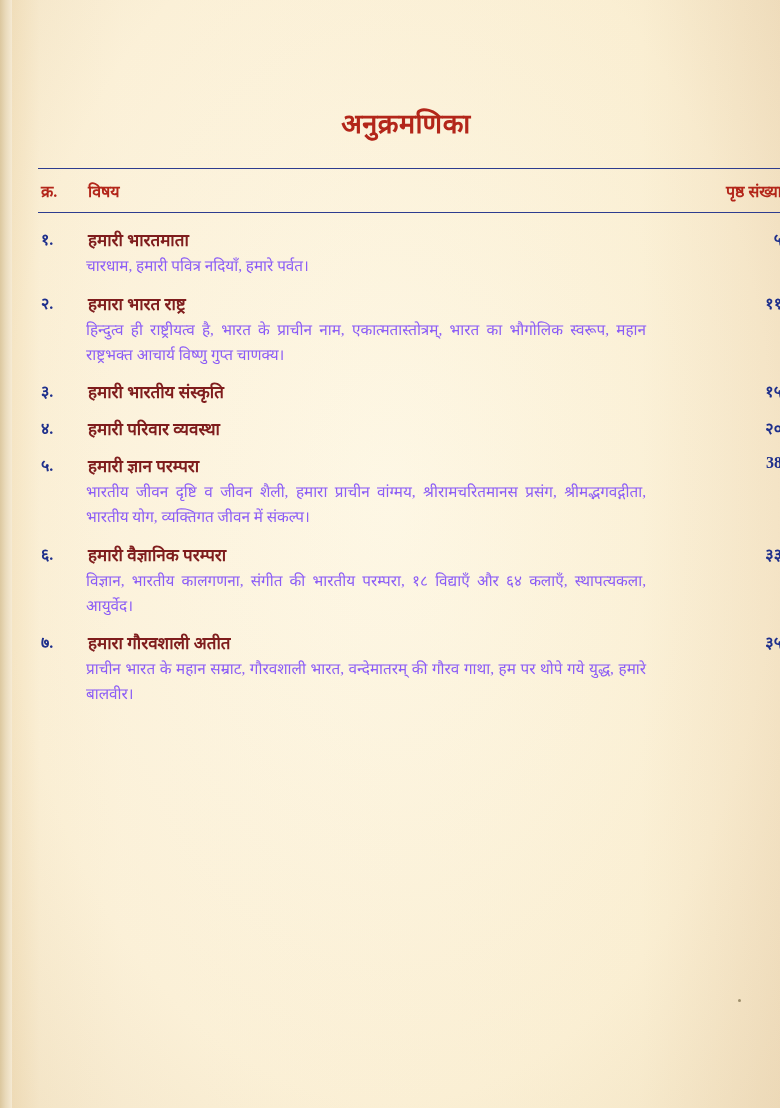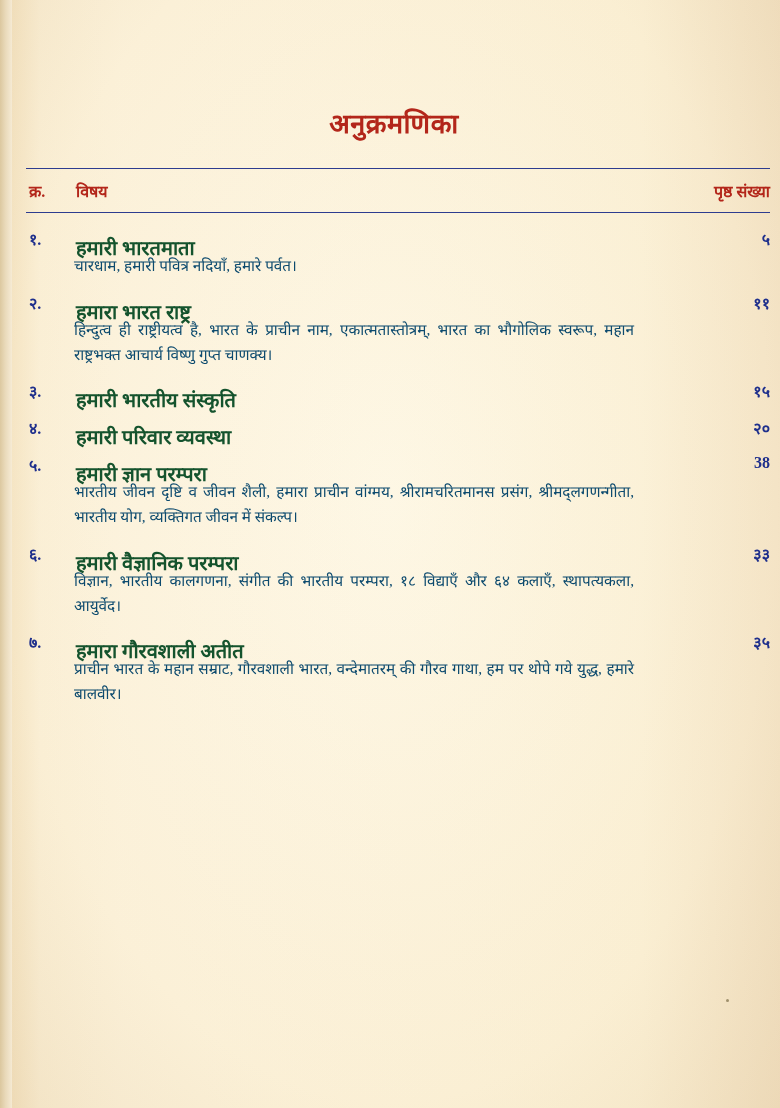--- a/index.html
+++ b/index.html
@@ -25,21 +25,21 @@
   }
   .binding-edge {
     position: absolute;
     left: 0; top: 0; bottom: 0;
     width: 12px;
     background: linear-gradient(90deg, #d8c49b 0%, #e8d9ba 45%, #f6ecd8 100%);
     opacity: .85;
   }
   .content {
     position: absolute;
-    left: 4px; top: 0;
+    left: 16px; top: 0;
     width: 725px;
     height: 1108px;
   }
   .title {
     position: absolute;
     top: 104px;
     left: 0;
     width: 780px;
     text-align: center;
     color: #b3261a;
@@ -89,38 +89,37 @@
     left: 3px;
     top: 0;
     color: #1e2f8c;
     font-size: 16px;
     font-weight: bold;
   }
   .chapter {
     position: absolute;
     left: 50px;
     top: 0;
-    color: #14532d;
-    font-size: 20px;
-    font-weight: bold;
-    margin-top: 6px;
+    color: #7f1d1d;
+    font-size: 17px;
+    font-weight: bold;
   }
   .pageno {
     position: absolute;
     right: 0px;
     top: 0;
     color: #1e2f8c;
     font-size: 16px;
     font-weight: bold;
     white-space: nowrap;
   }
   .desc {
     margin: 2px 0 0 48px;
     width: 560px;
-    color: #0c4a6e;
+    color: #8b5cf6;
     font-size: 15.3px;
     line-height: 1.62;
     text-align: justify;
     text-justify: inter-word;
   }
   .speck {
     position: absolute;
     left: 722px;
     top: 999px;
     width: 3px;
@@ -185,21 +184,21 @@
         <span class="pageno">२०</span>
       </div>
     </div>
 
     <div class="entry">
       <div class="entry-head">
         <span class="num">५.</span>
         <span class="chapter">हमारी ज्ञान परम्परा</span>
         <span class="pageno">38</span>
       </div>
-      <div class="desc">भारतीय जीवन दृष्टि व जीवन शैली, हमारा प्राचीन वांग्मय, श्रीरामचरितमानस प्रसंग, श्रीमद्लगणन्गीता, भारतीय योग, व्यक्तिगत जीवन में संकल्प।</div>
+      <div class="desc">भारतीय जीवन दृष्टि व जीवन शैली, हमारा प्राचीन वांग्मय, श्रीरामचरितमानस प्रसंग, श्रीमद्भगवद्गीता, भारतीय योग, व्यक्तिगत जीवन में संकल्प।</div>
     </div>
 
     <div class="entry">
       <div class="entry-head">
         <span class="num">६.</span>
         <span class="chapter">हमारी वैज्ञानिक परम्परा</span>
         <span class="pageno">३३</span>
       </div>
       <div class="desc">विज्ञान, भारतीय कालगणना, संगीत की भारतीय परम्परा, १८ विद्याएँ और ६४ कलाएँ, स्थापत्यकला, आयुर्वेद।</div>
     </div>

